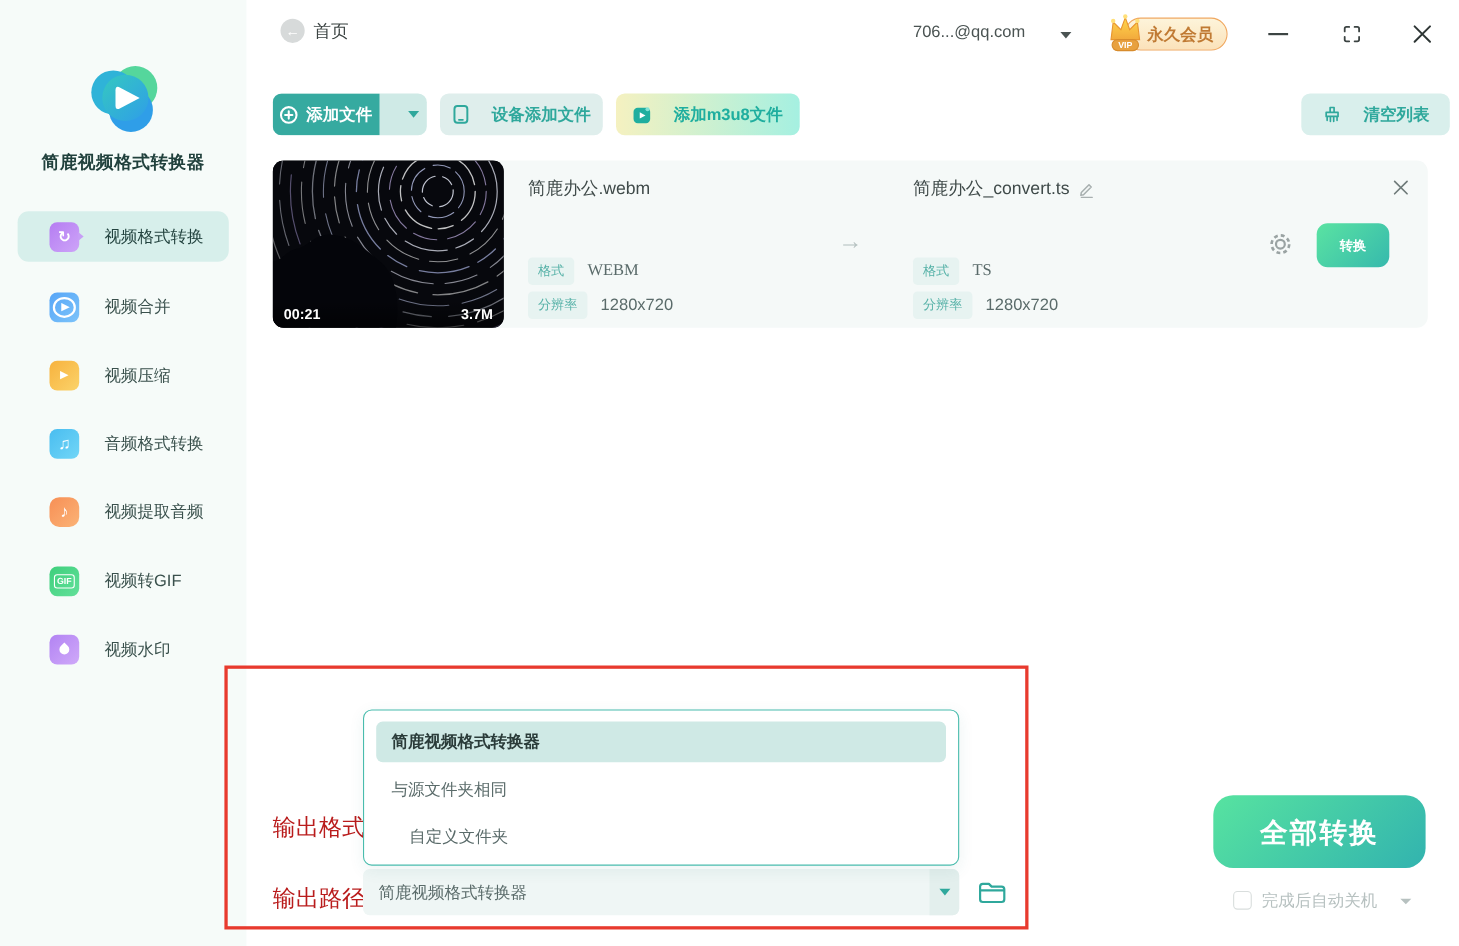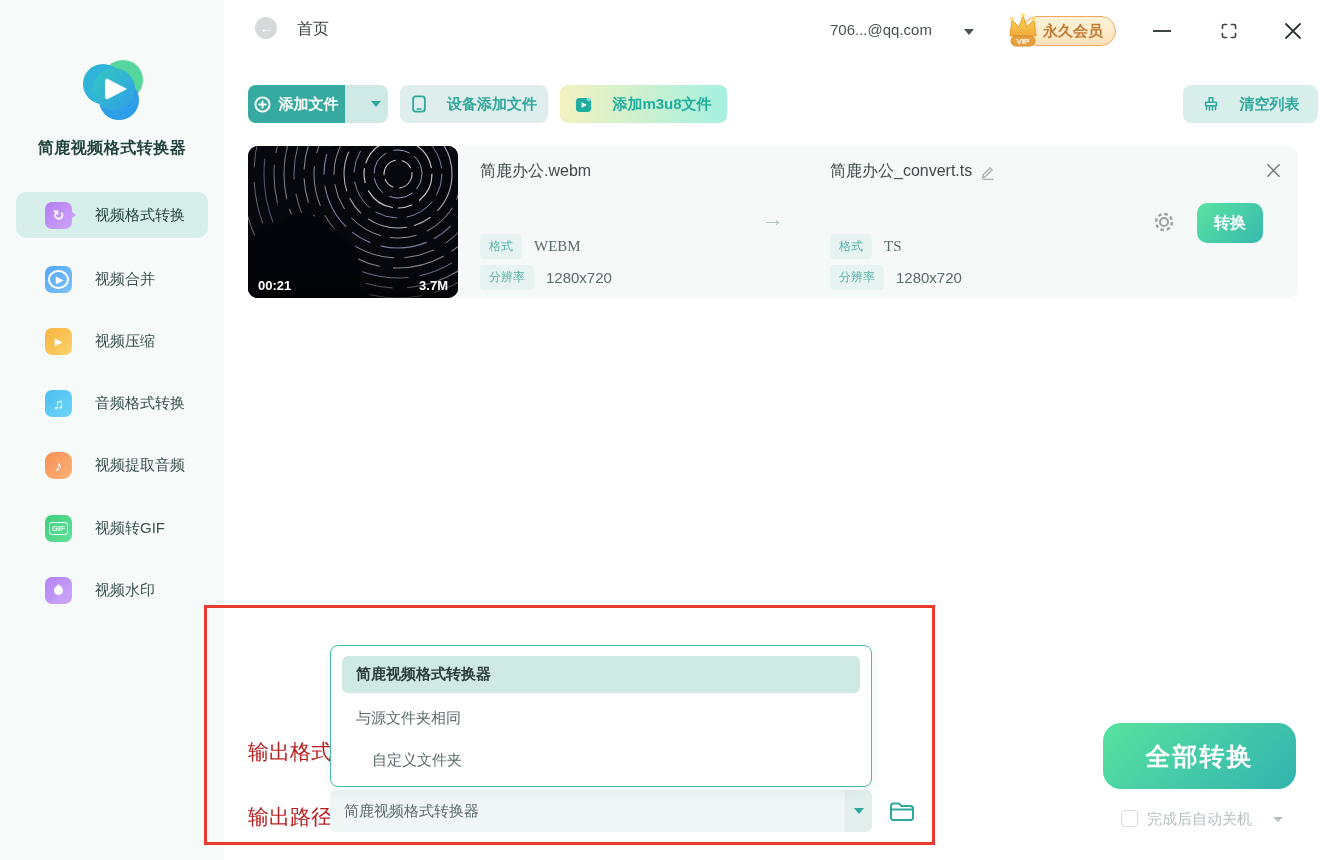--- a/index.html
+++ b/index.html
@@ -30,21 +30,21 @@
   .ic-extract{background:linear-gradient(135deg,#f78f55,#fbb377);border-radius:9px;}
   .ic-extract::before{content:"♪";font-size:15px;}
   .ic-gif{background:linear-gradient(135deg,#3ecf7c,#63e09a);}
   .ic-gif::before{content:"GIF";font-size:8px;border:1px solid #fff;border-radius:3px;padding:1px 2px;}
   .ic-wm{background:linear-gradient(135deg,#b283f3,#cfa9f9);}
   .drop{width:9px;height:9px;background:#fff;border-radius:0 50% 50% 50%;transform:rotate(45deg);}
   
   .back-btn{position:absolute;left:255px;top:17px;width:22px;height:22px;border-radius:50%;
             background:#d7dada;color:#fff;display:flex;align-items:center;justify-content:center;
             font-size:13px;cursor:pointer;}
-  .home{position:absolute;left:285px;top:19px;font-size:16px;color:#3c4443;margin-left:12px;}
+  .home{position:absolute;left:285px;top:19px;font-size:16px;color:#3c4443;}
   .account{position:absolute;left:830px;top:21px;font-size:15px;color:#4a5352;cursor:pointer;}
   .caret{display:inline-block;width:0;height:0;border-left:5px solid transparent;border-right:5px solid transparent;}
   .acc-caret{position:absolute;left:964px;top:29px;border-top:6px solid #4a5352;cursor:pointer;}
   .vip{position:absolute;left:1002px;top:10px;width:116px;height:42px;cursor:pointer;}
   .vip-pill{position:absolute;left:20px;top:6px;width:94px;height:30px;border-radius:16px;
             background:linear-gradient(180deg,#fdf4da,#fbe2ba);border:1.5px solid #f0a75e;
             display:flex;align-items:center;justify-content:flex-end;padding-right:12px;
             font-size:15px;font-weight:bold;color:#c07a33;}
   .vip-crown{position:absolute;left:0;top:0;}
   .win-btn{position:absolute;cursor:pointer;display:flex;align-items:center;justify-content:center;}
@@ -74,21 +74,21 @@
   .dst-name{left:582px;display:flex;align-items:center;gap:8px;}
   .tag-row{position:absolute;display:flex;align-items:center;gap:12px;font-size:15px;color:#5a6b6a;}
   .tag{background:#e7f3f1;color:#57b2a8;font-size:12px;padding:4px 9px;border-radius:4px;}
   .row-fmt{top:88px;font-family:Liberation Serif, serif;}
   .row-res{top:119px;}
   .src-col{left:232px;}
   .dst-col{left:582px;}
   .arrow-mid{position:absolute;left:514px;top:60px;font-size:22px;color:#b6c2c1;}
   .gear{position:absolute;left:903px;top:63px;width:26px;height:26px;cursor:pointer;}
   .btn-convert{position:absolute;left:949px;top:57px;width:66px;height:40px;border-radius:10px;
-               background:linear-gradient(135deg,#5ae3a2,#36b9ad);color:#fff;font-size:16px;font-weight:bold;
+               background:linear-gradient(135deg,#5ae3a2,#36b9ad);color:#fff;font-size:12px;font-weight:bold;
                display:flex;align-items:center;justify-content:center;cursor:pointer;}
   .card-close{position:absolute;left:1014px;top:13px;width:22px;height:22px;cursor:pointer;
               display:flex;align-items:center;justify-content:center;}
   
   .red-rect{position:absolute;left:204px;top:605px;width:731px;height:240px;border:3px solid #e83a2e;
             z-index:40;pointer-events:none;}
   .out-label{position:absolute;font-size:21px;color:#b91c1c;}
   .lbl-format{left:248px;top:738px;}
   .lbl-path{left:248px;top:803px;}
   .dd-panel{position:absolute;left:330px;top:645px;width:542px;height:142px;background:#fff;

